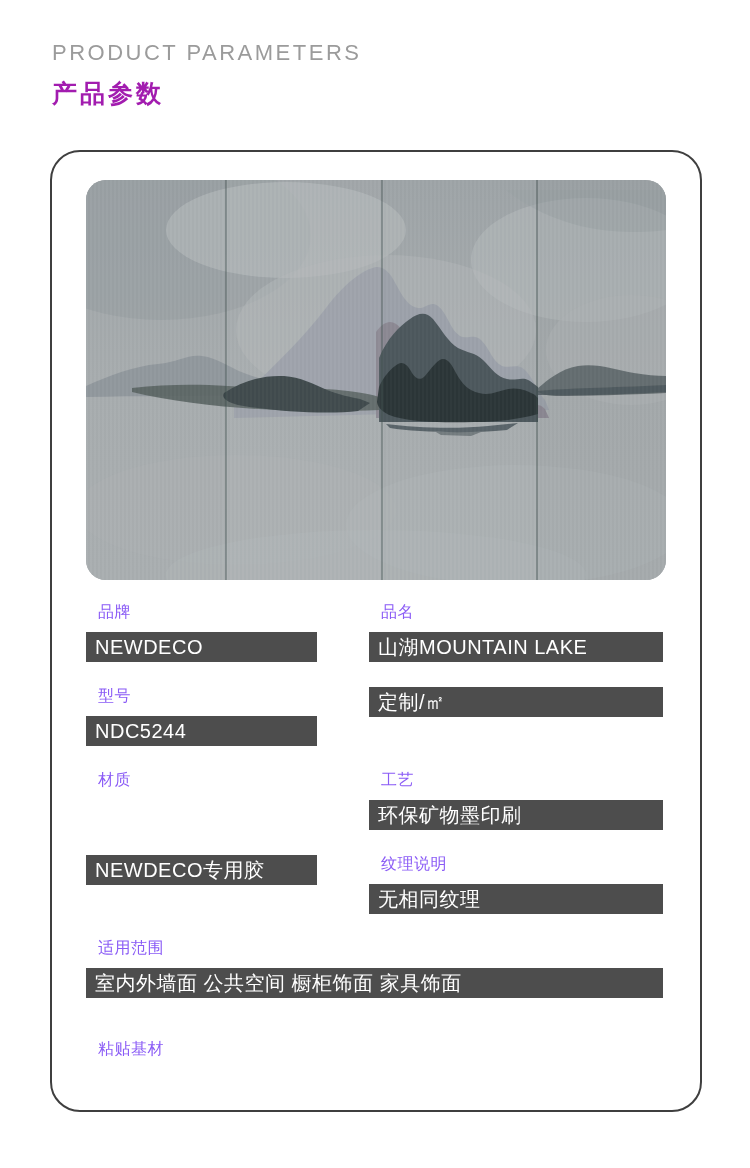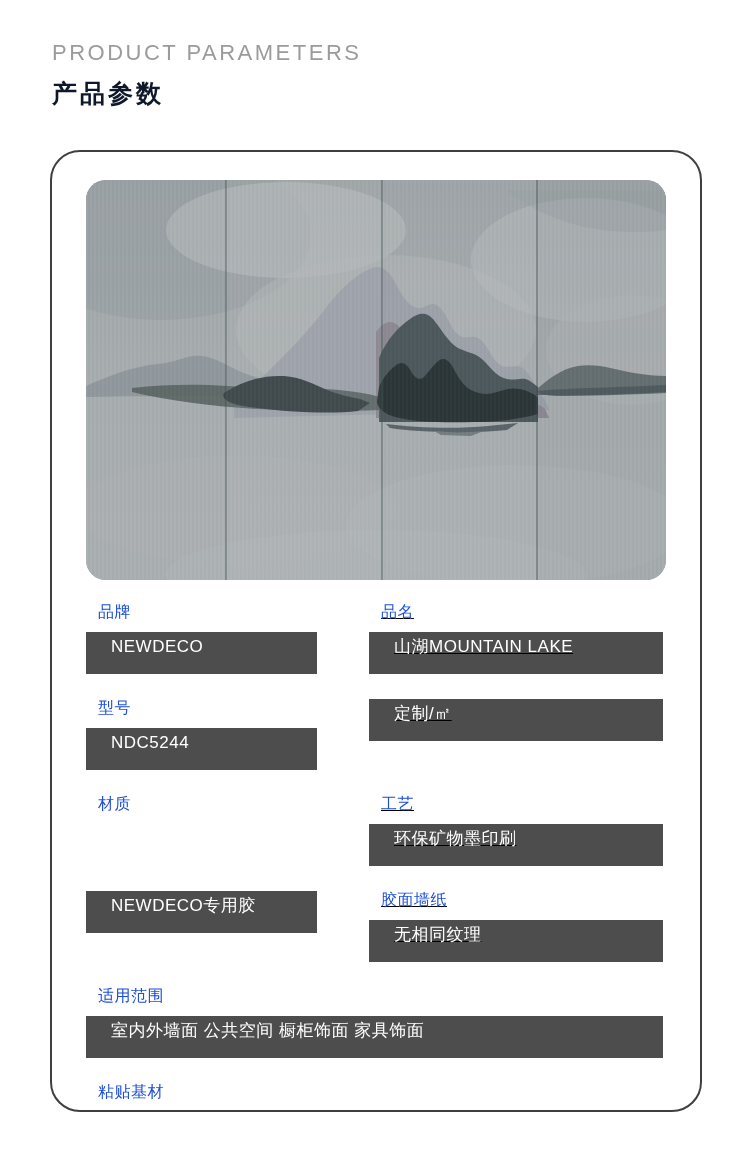--- a/index.html
+++ b/index.html
@@ -7,49 +7,49 @@
     width:750px;height:1168px;background:#ffffff;overflow:hidden;
     font-family:"Liberation Sans","DejaVu Sans",sans-serif;
     -webkit-font-smoothing:antialiased;
   }
   
   .header{padding:40px 16px 0 52px;}
   .title-en{
     font-size:22px;color:#9b9b9b;letter-spacing:2.5px;line-height:26px;
   }
   .title-zh{
-    margin-top:12px;font-size:25px;color:#0f172a;font-weight:700;
+    margin-top:12px;font-size:25px;color:#a21caf;font-weight:700;
     letter-spacing:3px;line-height:30px;
   }
   
   .card{
     box-sizing:border-box;margin:42px 0 0 50px;width:652px;height:962px;
     border:2px solid #3f3f3f;border-radius:30px;padding:28px 34px;
     background:#ffffff;
   }
   .art{
     width:580px;height:400px;border-radius:20px;overflow:hidden;
     background:#a4a9ac;
   }
   .art svg{display:block;width:100%;height:100%;}
   
   .params{margin-top:23px;}
   .row{display:flex;margin-bottom:25px;}
   .field{display:block;}
   .field.c1{width:231px;margin-right:52px;}
-  .field.c2{width:294px;text-decoration:underline;}
-  .field.full{width:577px;margin-bottom:25px;}
+  .field.c2{width:294px;}
+  .field.full{width:577px;margin-bottom:42px;}
   .field.full.extra-gap{margin-top:11px;}
   .lbl{
-    font-size:16px;color:#1d4ed8;line-height:18px;
+    font-size:16px;color:#8b5cf6;line-height:18px;
     margin:0 0 11px 12px;letter-spacing:0.5px;
   }
   .bar{
-    box-sizing:border-box;height:42px;line-height:30px;background:#4d4d4d;
-    color:#ffffff;font-size:17px;padding-left:25px;letter-spacing:0.5px;
+    box-sizing:border-box;height:30px;line-height:30px;background:#4d4d4d;
+    color:#ffffff;font-size:20px;padding-left:9px;letter-spacing:0.5px;
     white-space:nowrap;overflow:hidden;
   }
 </style>
 </head>
 <body>
 
 <div class="page">
 
   <div class="header">
     <div class="title-en">PRODUCT PARAMETERS</div>
@@ -157,21 +157,21 @@
           <div class="lbl">工艺</div>
           <div class="bar">环保矿物墨印刷</div>
         </div>
       </div>
 
       <div class="row">
         <div class="field c1">
           <div class="bar">NEWDECO专用胶</div>
         </div>
         <div class="field c2">
-          <div class="lbl">胶面墙纸</div>
+          <div class="lbl">纹理说明</div>
           <div class="bar">无相同纹理</div>
         </div>
       </div>
 
       <div class="field full extra-gap">
         <div class="lbl">适用范围</div>
         <div class="bar">室内外墙面 公共空间 橱柜饰面 家具饰面</div>
       </div>
 
       <div class="field full">

